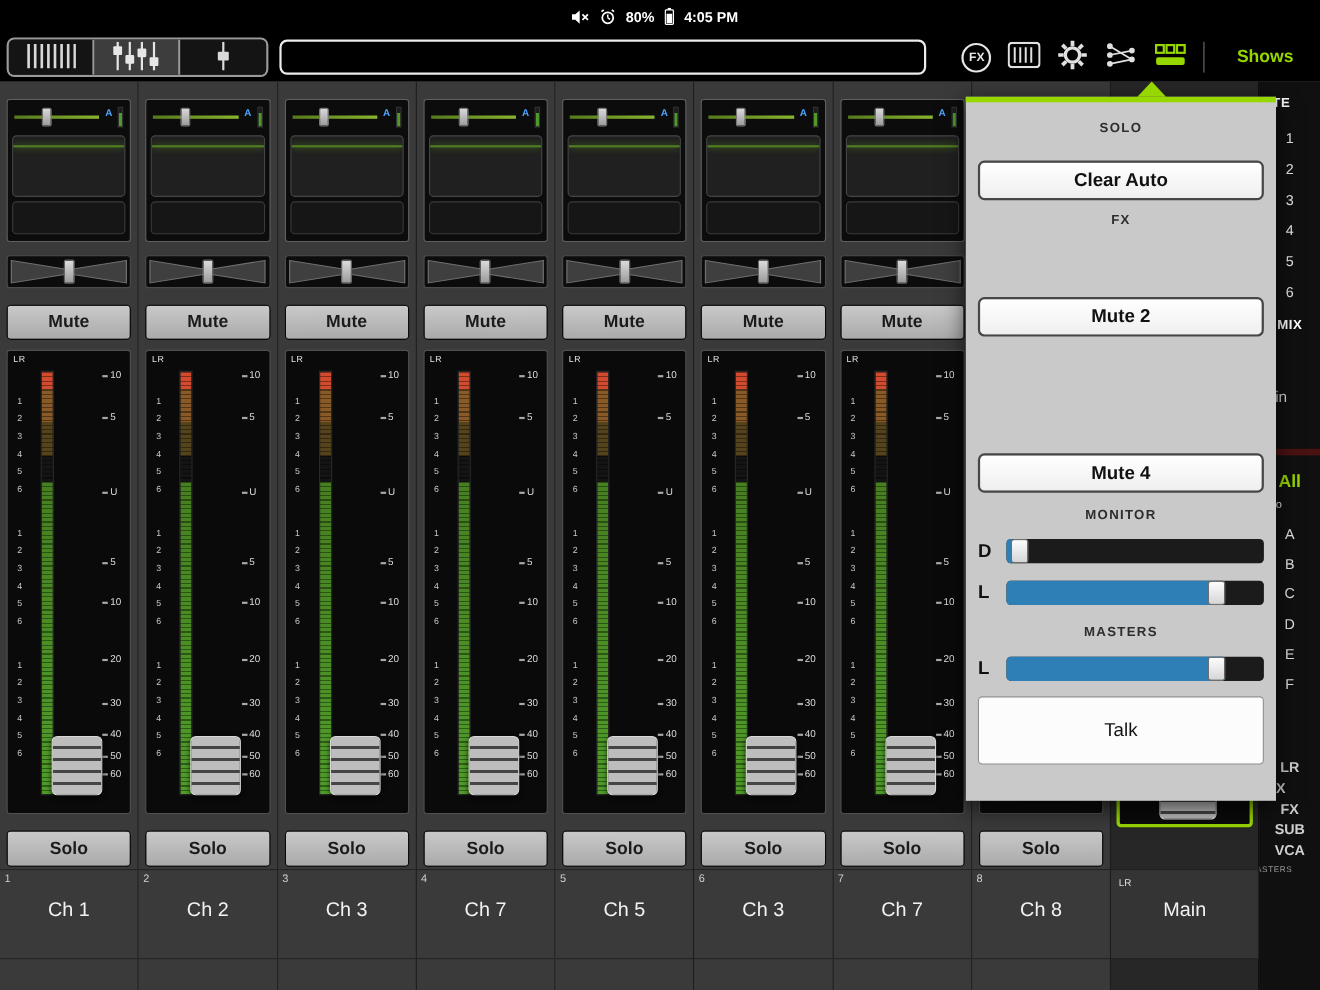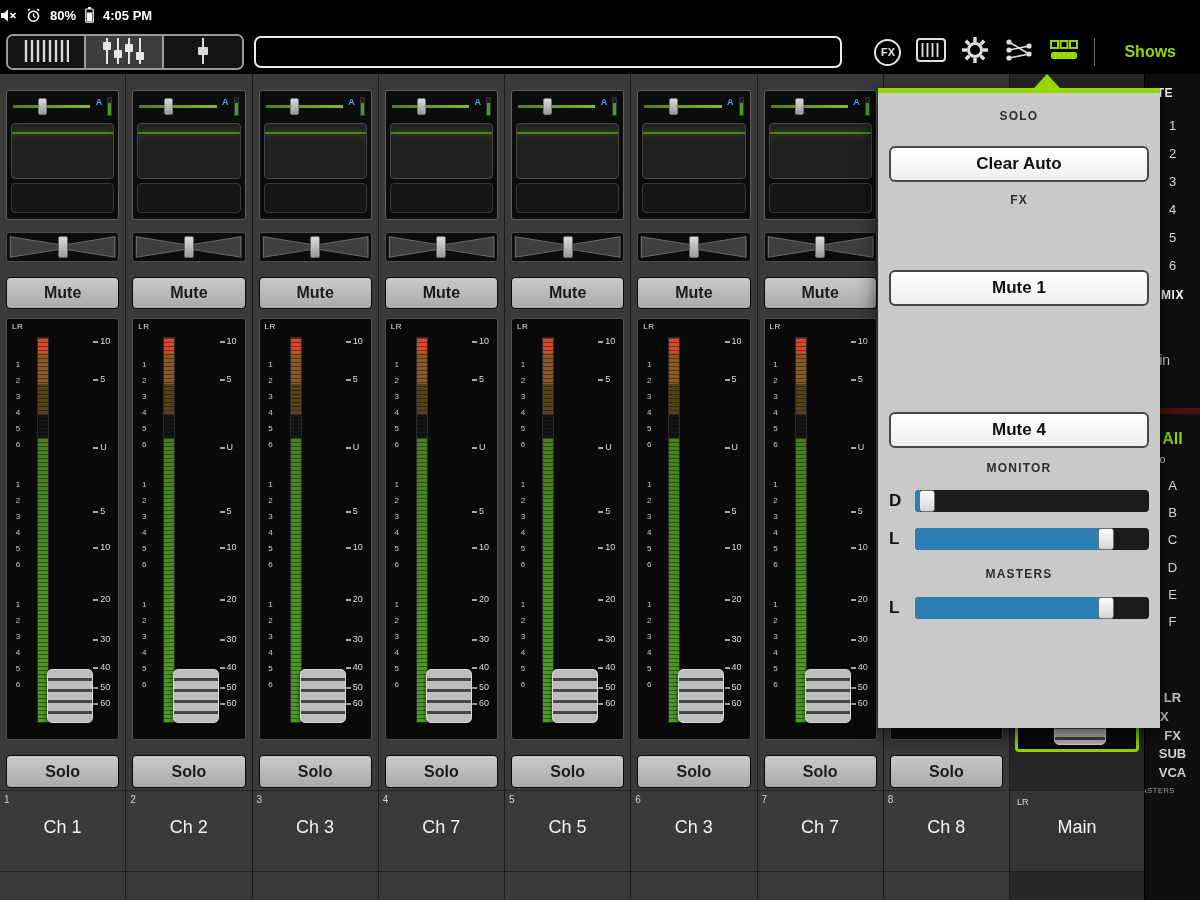--- a/index.html
+++ b/index.html
@@ -2,21 +2,21 @@
 <html><head>
 <meta charset="utf-8">
 <style>
   html,body{margin:0;padding:0;background:#000;width:1200px;height:900px;overflow:hidden;
             font-family:"Liberation Sans",sans-serif;-webkit-font-smoothing:antialiased;}
   *{box-sizing:border-box;}
   button{font-family:inherit;margin:0;padding:0;cursor:pointer;}
 
   
   .statusbar{position:absolute;top:0;left:0;right:0;height:30px;background:#000;display:flex;
-             justify-content:flex-start;align-items:center;gap:9px;padding-right:10px;color:#fff;
+             justify-content:center;align-items:center;gap:9px;padding-right:10px;color:#fff;
              font-size:13px;font-weight:bold;}
   .statusbar svg{display:block;}
 
   
   .toolbar{position:absolute;top:30px;left:0;right:0;height:44px;background:#000;display:flex;align-items:center;}
   .view-group{margin-left:6px;display:flex;height:36px;border:2px solid #9a9a9a;border-radius:7px;overflow:hidden;background:#101010;}
   .view-btn{width:78px;display:flex;align-items:center;justify-content:center;background:#141414;border:none;border-right:2px solid #9a9a9a;}
   .view-btn:last-child{border-right:none;}
   .view-btn.active{background:#3d3d3d;}
   .display{margin-left:10px;width:588px;height:32px;background:#000;border:2px solid #ececec;border-radius:7px;}
@@ -987,21 +987,21 @@
       <div class="rail-item rl-masters wide" style="top: 712px;">MASTERS</div>
     </div>
 
   <div class="popup">
     <div class="popup-arrow"></div>
 
     <div class="pp-label" style="top:16px">SOLO</div>
     <button class="pp-btn" style="top:53px">Clear Auto</button>
 
     <div class="pp-label" style="top:100px">FX</div>
-    <button class="pp-btn" style="top:177px">Mute 1</button>
+    <button class="pp-btn" style="top:177px">Mute 2</button>
 
 
     <button class="pp-btn" style="top:319px">Mute 4</button>
 
     <div class="pp-label" style="top:368px">MONITOR</div>
     <div class="sl-row" style="top:395px">
       <span class="sl-label">D</span>
       <div class="sl-track">
         <div class="sl-fill" style="width: 2%;"></div>
         <div class="sl-handle" style="left: calc(2% - 0.3px);"></div>
@@ -1017,14 +1017,15 @@
 
     <div class="pp-label" style="top:474px">MASTERS</div>
     <div class="sl-row" style="top:502px">
       <span class="sl-label">L</span>
       <div class="sl-track">
         <div class="sl-fill" style="width: 84%;"></div>
         <div class="sl-handle" style="left: calc(84% - 13.4px);"></div>
       </div>
     </div>
 
+    <button class="pp-talk">Talk</button>
   </div>
 </div>
 
 </body></html>

